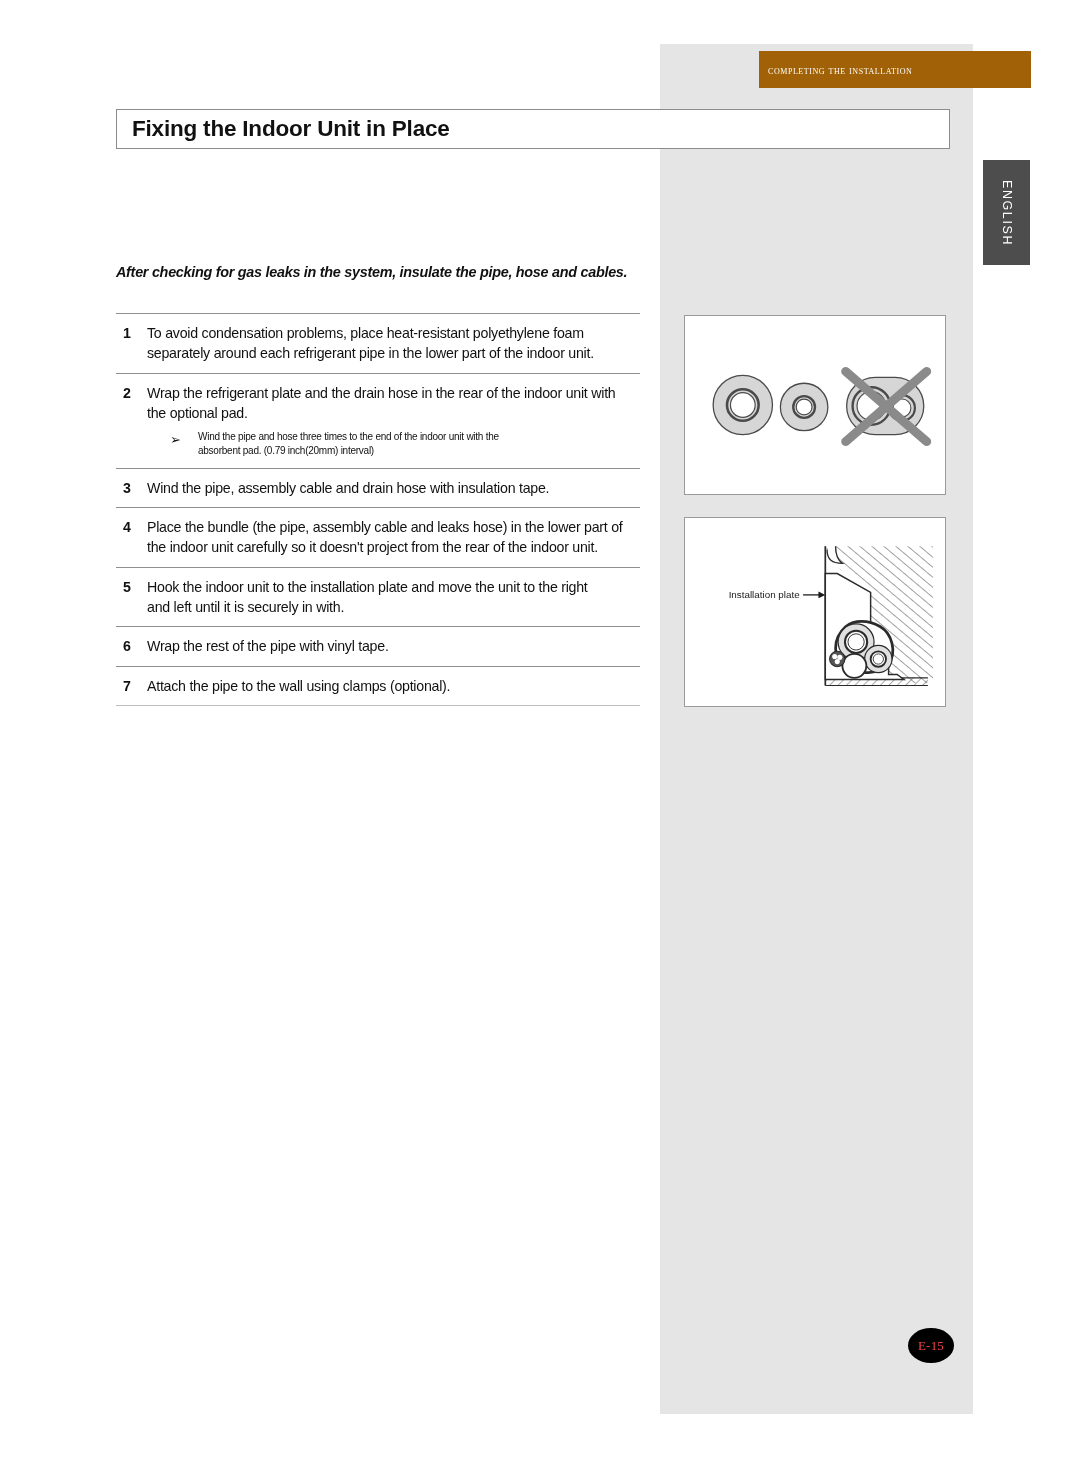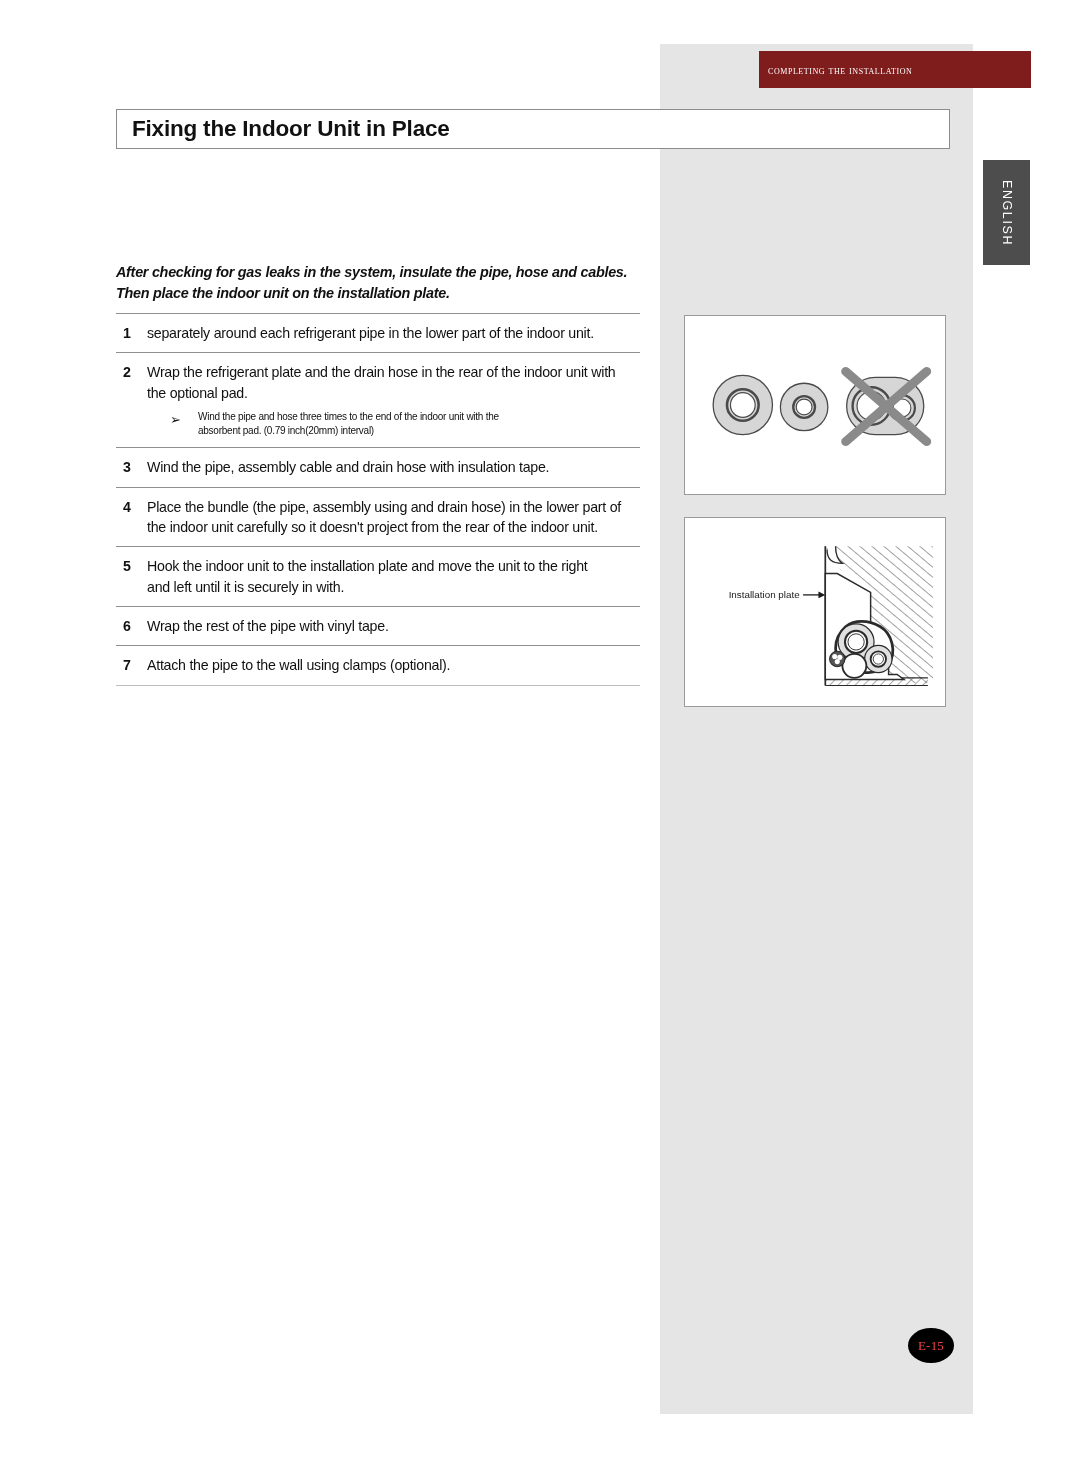--- a/index.html
+++ b/index.html
@@ -33,21 +33,21 @@
     height: 1370px;
     background: #e5e5e5;
   }
 
   .header-bar {
     position: absolute;
     left: 759px;
     top: 51px;
     width: 272px;
     height: 37px;
-    background: #7f1d1d;
+    background: #a16207;
   }
   .header-bar-label {
     position: absolute;
     left: 9px;
     top: 50%;
     transform: translateY(-50%);
     color: #ffffff;
     font-size: 11.5px;
     letter-spacing: 0.55px;
     font-variant: small-caps;
@@ -211,29 +211,29 @@
   <div class="lang-tab">
     <span class="lang-tab-label">ENGLISH</span>
   </div>
 
   <div class="title-box">
     <span class="title-text">Fixing the Indoor Unit in Place</span>
   </div>
 
   <div class="intro">
     <div>After checking for gas leaks in the system, insulate the pipe, hose and cables.</div>
-    <div>Then place the indoor unit on the installation plate.</div>
   </div>
 
   <div class="steps">
 
     <div class="rule"></div>
     <div class="step">
       <div class="step-num">1</div>
       <div class="step-body">
+        <p>To avoid condensation problems, place heat-resistant polyethylene foam</p>
         <p>separately around each refrigerant pipe in the lower part of the indoor unit.</p>
       </div>
     </div>
 
     <div class="rule"></div>
     <div class="step">
       <div class="step-num">2</div>
       <div class="step-body">
         <p>Wrap the refrigerant plate and the drain hose in the rear of the indoor unit with</p>
         <p>the optional pad.</p>
@@ -252,21 +252,21 @@
       <div class="step-num">3</div>
       <div class="step-body">
         <p>Wind the pipe, assembly cable and drain hose with insulation tape.</p>
       </div>
     </div>
 
     <div class="rule"></div>
     <div class="step">
       <div class="step-num">4</div>
       <div class="step-body">
-        <p>Place the bundle (the pipe, assembly using and drain hose) in the lower part of</p>
+        <p>Place the bundle (the pipe, assembly cable and leaks hose) in the lower part of</p>
         <p>the indoor unit carefully so it doesn't project from the rear of the indoor unit.</p>
       </div>
     </div>
 
     <div class="rule"></div>
     <div class="step">
       <div class="step-num">5</div>
       <div class="step-body">
         <p>Hook the indoor unit to the installation plate and move the unit to the right</p>
         <p>and left until it is securely in with.</p>

